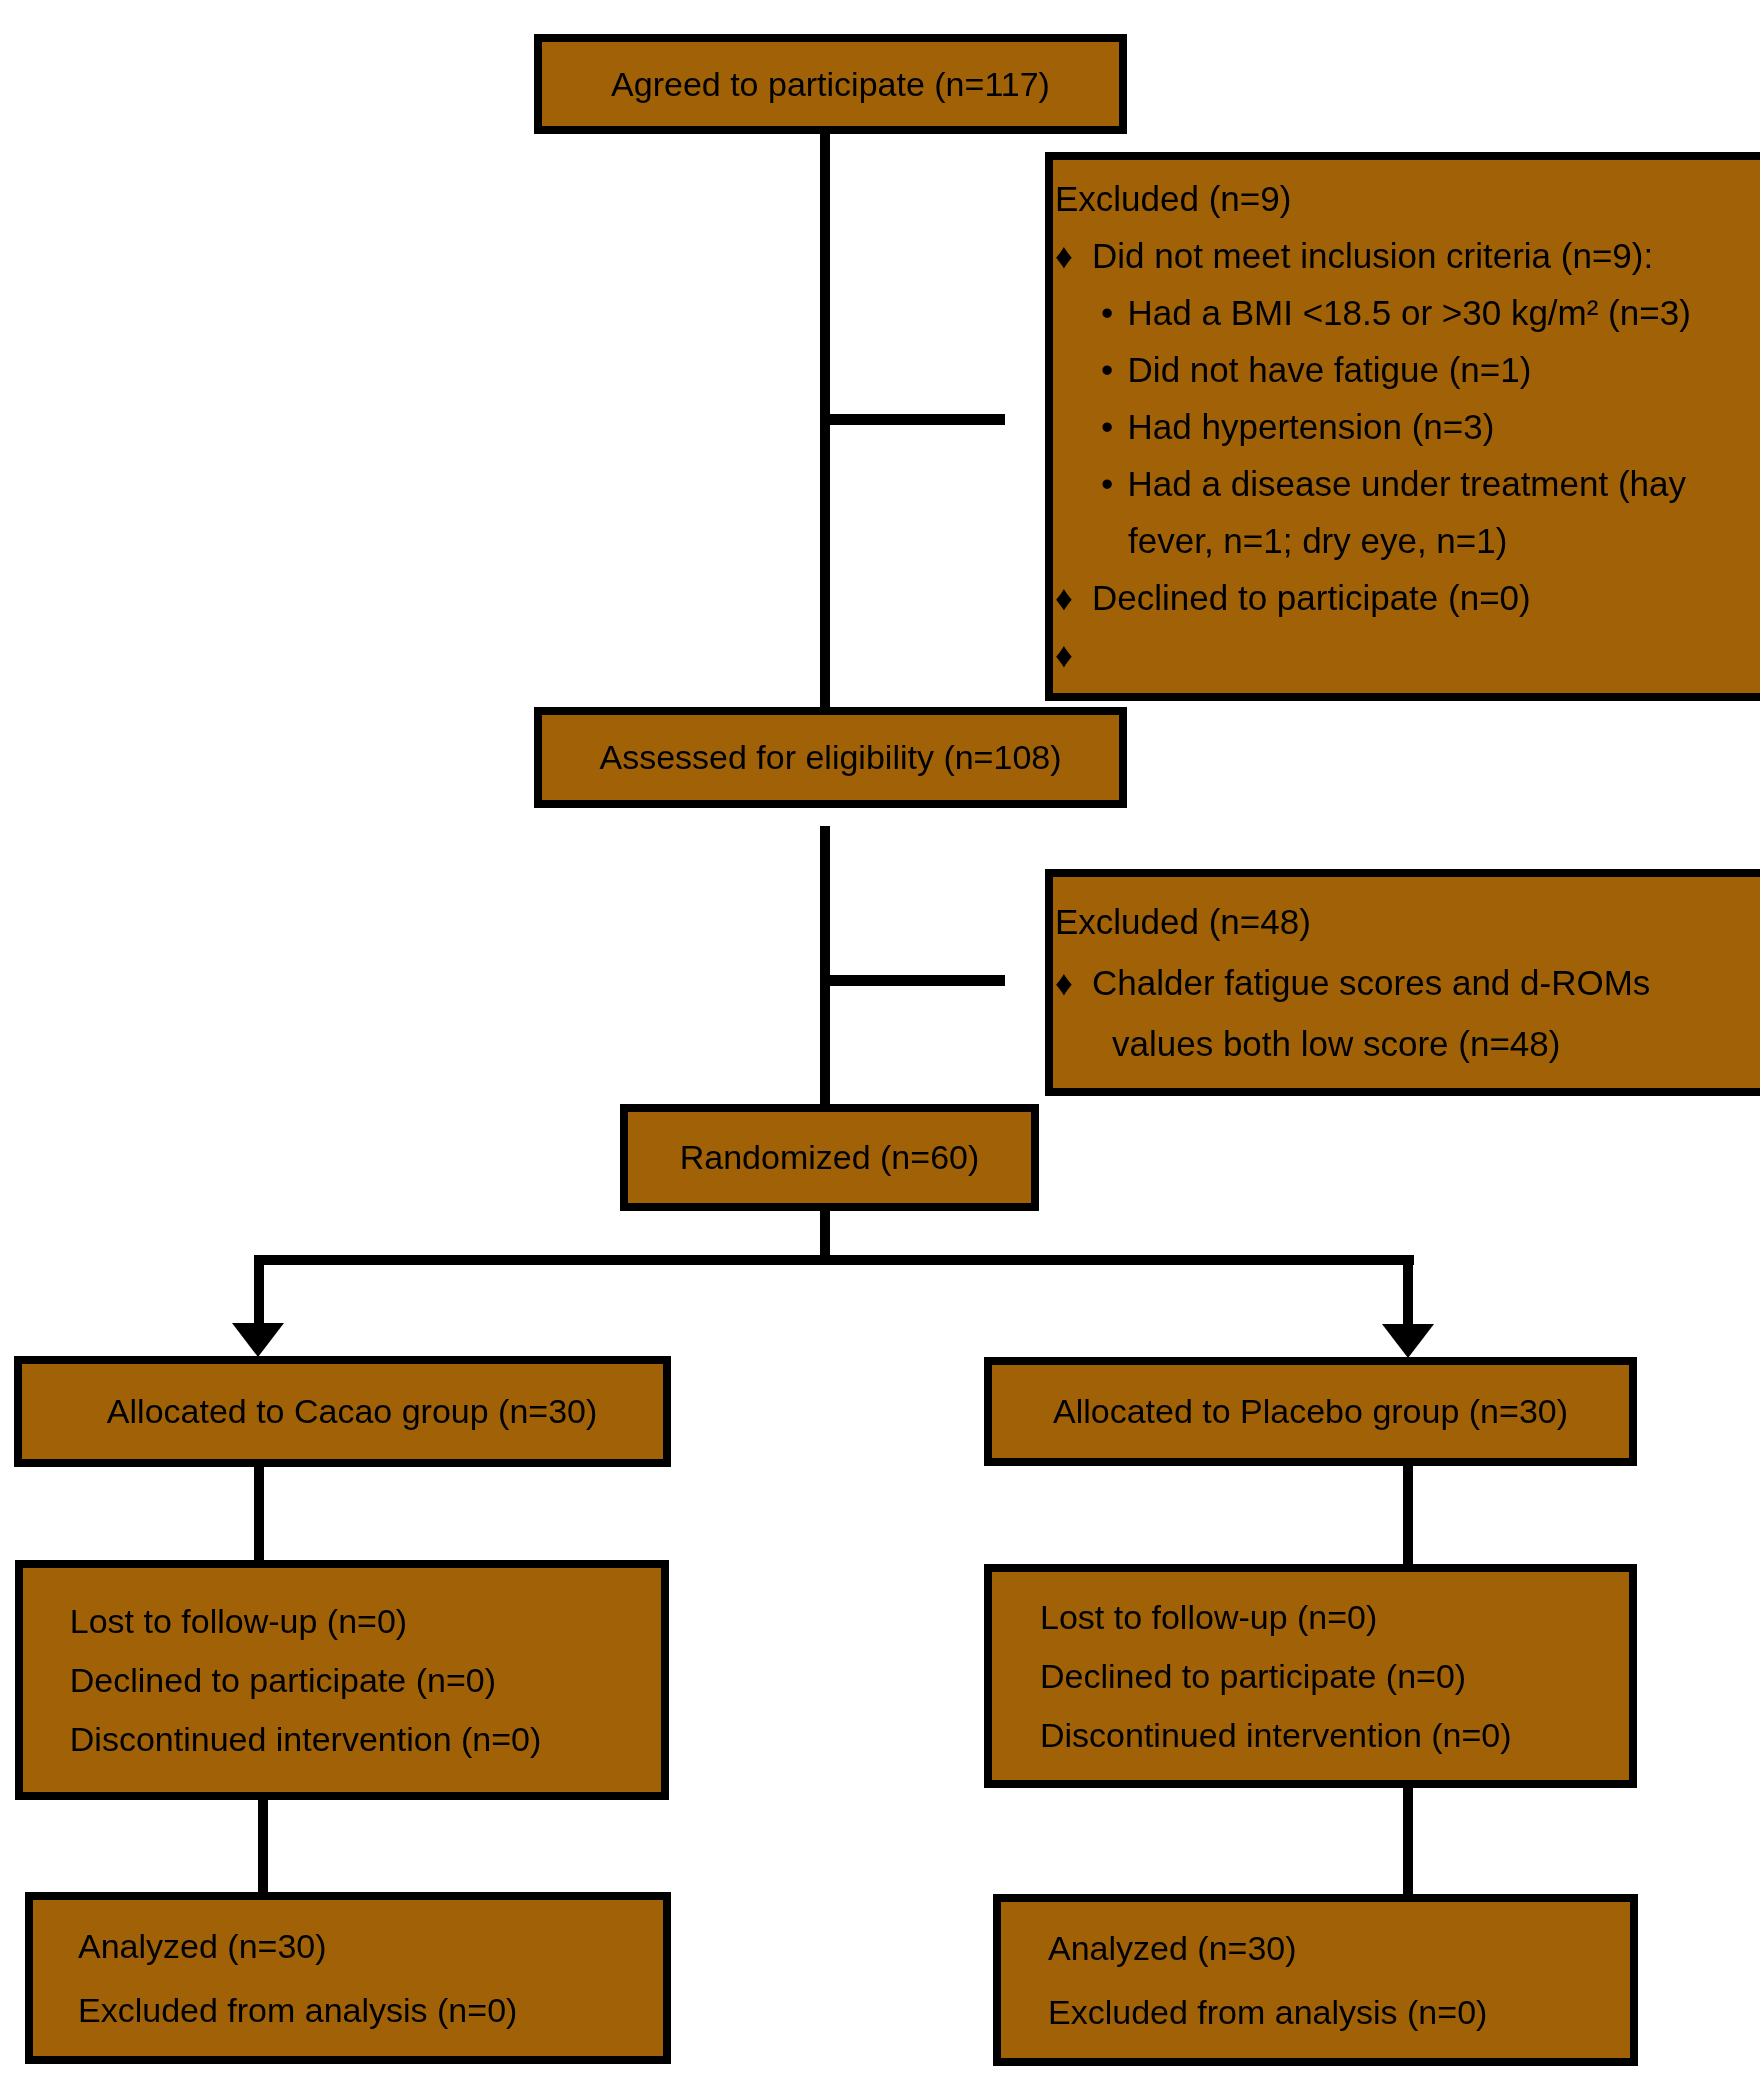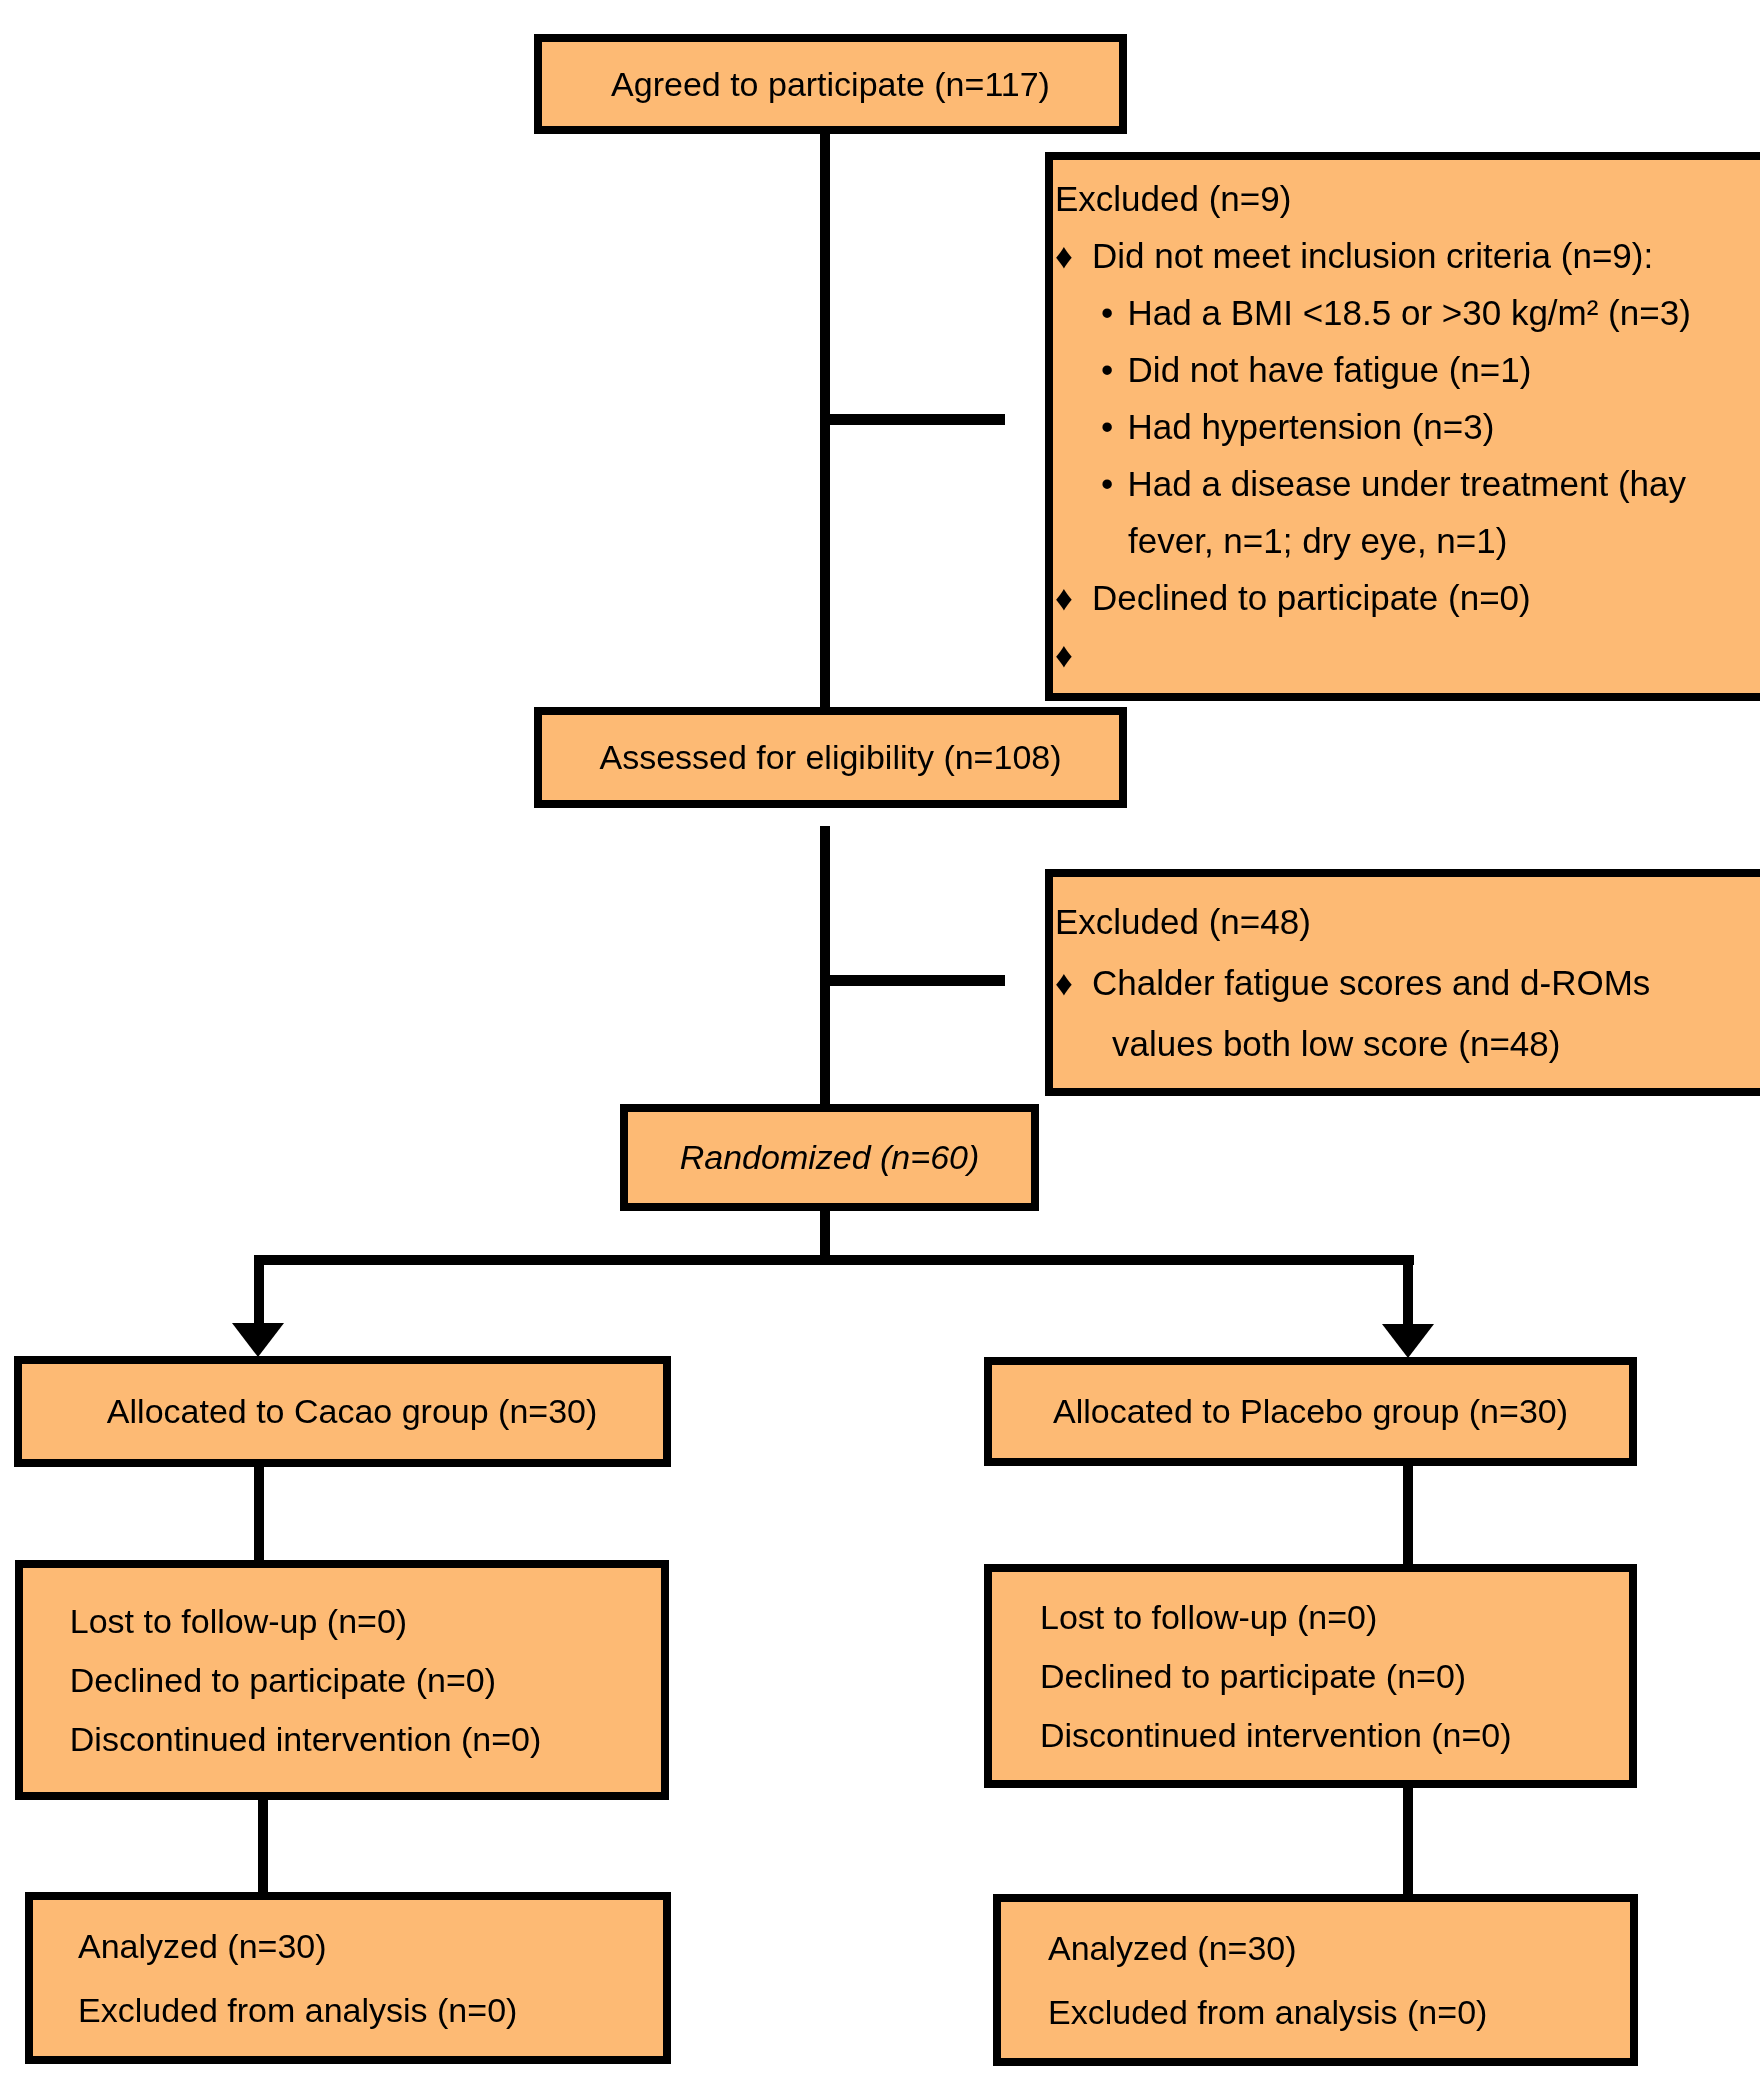--- a/index.html
+++ b/index.html
@@ -13,40 +13,40 @@
     height: 2077px;
     background: #ffffff;
     font-family: "Liberation Sans", sans-serif;
     color: #000000;
   }
   
   .box {
     position: absolute;
     box-sizing: border-box;
     border: 8.3px solid #000000;
-    background: #fdba74;
+    background: #a16207;
   }
   .center-box {
     display: flex;
     align-items: center;
     justify-content: center;
     text-align: center;
     font-size: 34px;
   }
   .lines-box {
     display: flex;
     flex-direction: column;
     justify-content: center;
   }
   
   .agreed      { left: 534px;  top: 34px;   width: 593px; height: 100px; }
   .excl9       { left: 997px; top: 152px;  width: 761px; height: 549px; }
   .assessed    { left: 534px;  top: 707px; width: 593px; height: 101px; }
   .excl48      { left: 997px; top: 869px; width: 761px; height: 227px; }
-  .randomized  { left: 620px; top: 1104px; width: 419px;  height: 107px; font-style: italic; }
+  .randomized  { left: 620px; top: 1104px; width: 419px;  height: 107px; }
   .allocL      { left: 13.6px;   top: 1356px; width: 657px; height: 111px; padding-left: 20px; }
   .allocR      { left: 984px; top: 1357px; width: 653px; height: 109px; }
   .fuL         { left: 14.8px;   top: 1560px; width: 654px; height: 240px; padding-left: 47px; font-size: 34px; line-height: 59px; }
   .fuR         { left: 984px; top: 1564px; width: 653px; height: 224px; padding-left: 48px; font-size: 34px; line-height: 59px; }
   .anaL        { left: 25px;   top: 1892px; width: 646px; height: 172px; padding-left: 45px; font-size: 34px; line-height: 64px; }
   .anaR        { left: 993px; top: 1894px; width: 645px; height: 172px; padding-left: 47px; font-size: 34px; line-height: 64px; }
   
   .excl {
     padding-left: 2px;
     padding-right: 5.9px;

